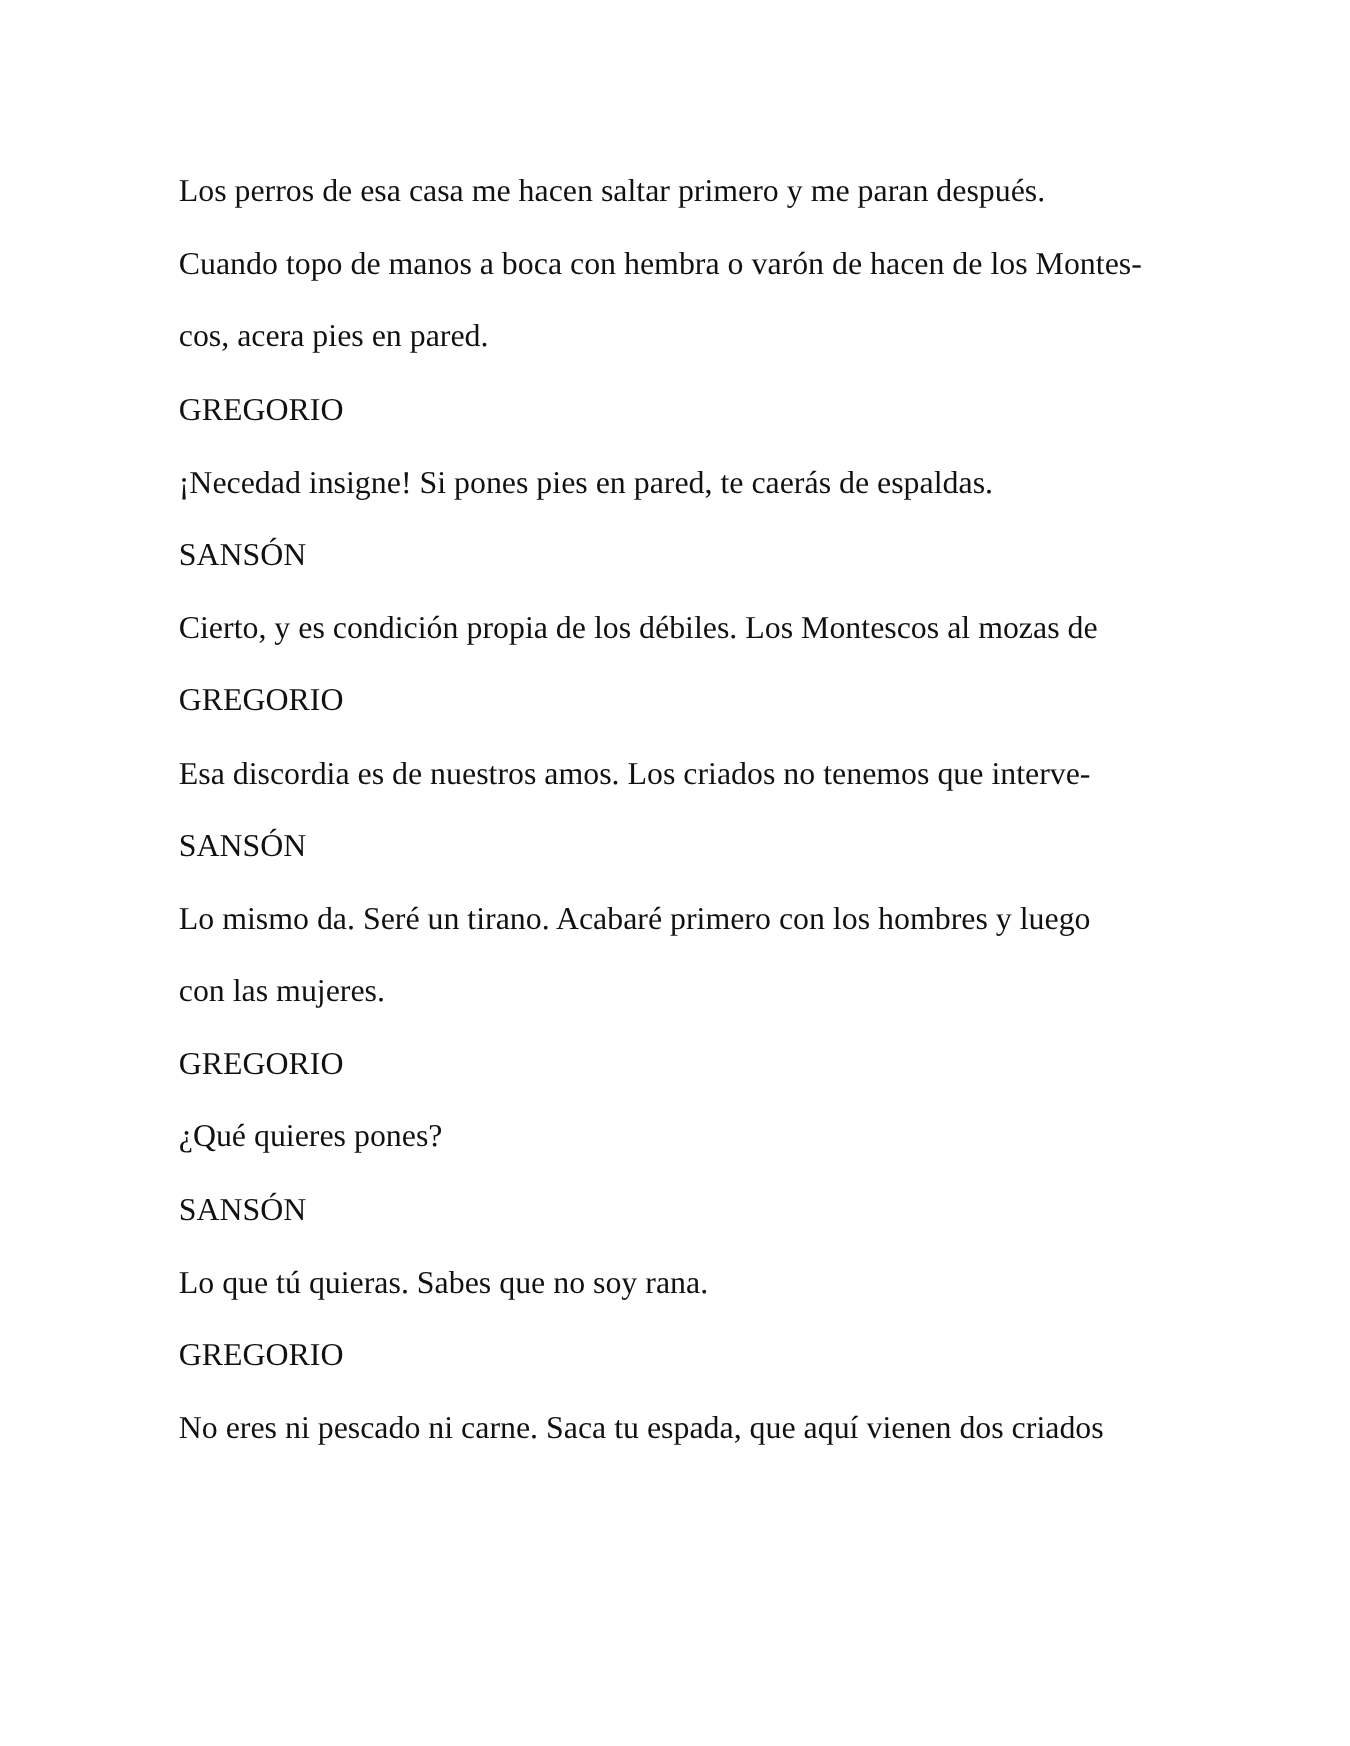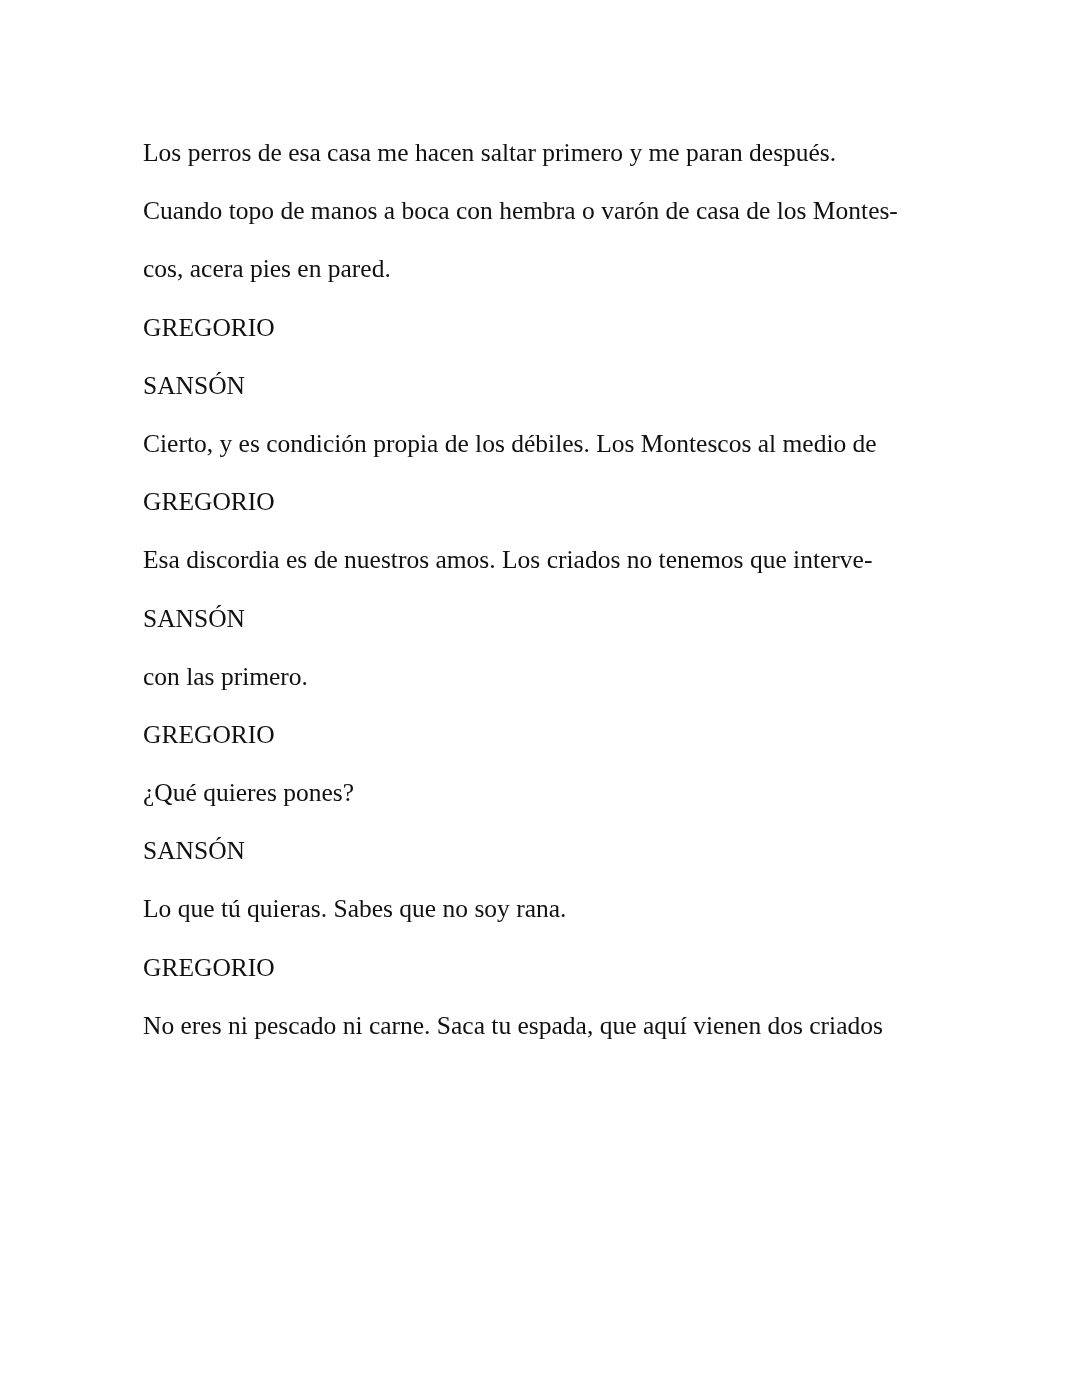--- a/index.html
+++ b/index.html
@@ -37,29 +37,31 @@
       white-space: nowrap;
       height: 58.2px;
     }
   </style>
 </head>
 <body>
 
 <div class="page">
   <div class="text-block">
     <span class="line">Los perros de esa casa me hacen saltar primero y me paran después.</span>
-    <span class="line">Cuando topo de manos a boca con hembra o varón de casa de los Montes-</span>
+    <span class="line">Cuando topo de manos a boca con hembra o varón de hacen de los Montes-</span>
     <span class="line">cos, acera pies en pared.</span>
     <span class="line">GREGORIO</span>
+    <span class="line">¡Necedad insigne! Si pones pies en pared, te caerás de espaldas.</span>
     <span class="line">SANSÓN</span>
-    <span class="line">Cierto, y es condición propia de los débiles. Los Montescos al medio de</span>
+    <span class="line">Cierto, y es condición propia de los débiles. Los Montescos al mozas de</span>
     <span class="line">GREGORIO</span>
     <span class="line">Esa discordia es de nuestros amos. Los criados no tenemos que interve-</span>
     <span class="line">SANSÓN</span>
-    <span class="line">con las primero.</span>
+    <span class="line">Lo mismo da. Seré un tirano. Acabaré primero con los hombres y luego</span>
+    <span class="line">con las mujeres.</span>
     <span class="line">GREGORIO</span>
     <span class="line">¿Qué quieres pones?</span>
     <span class="line">SANSÓN</span>
     <span class="line">Lo que tú quieras. Sabes que no soy rana.</span>
     <span class="line">GREGORIO</span>
     <span class="line">No eres ni pescado ni carne. Saca tu espada, que aquí vienen dos criados</span>
   </div>
 </div>
 
 </body></html>

